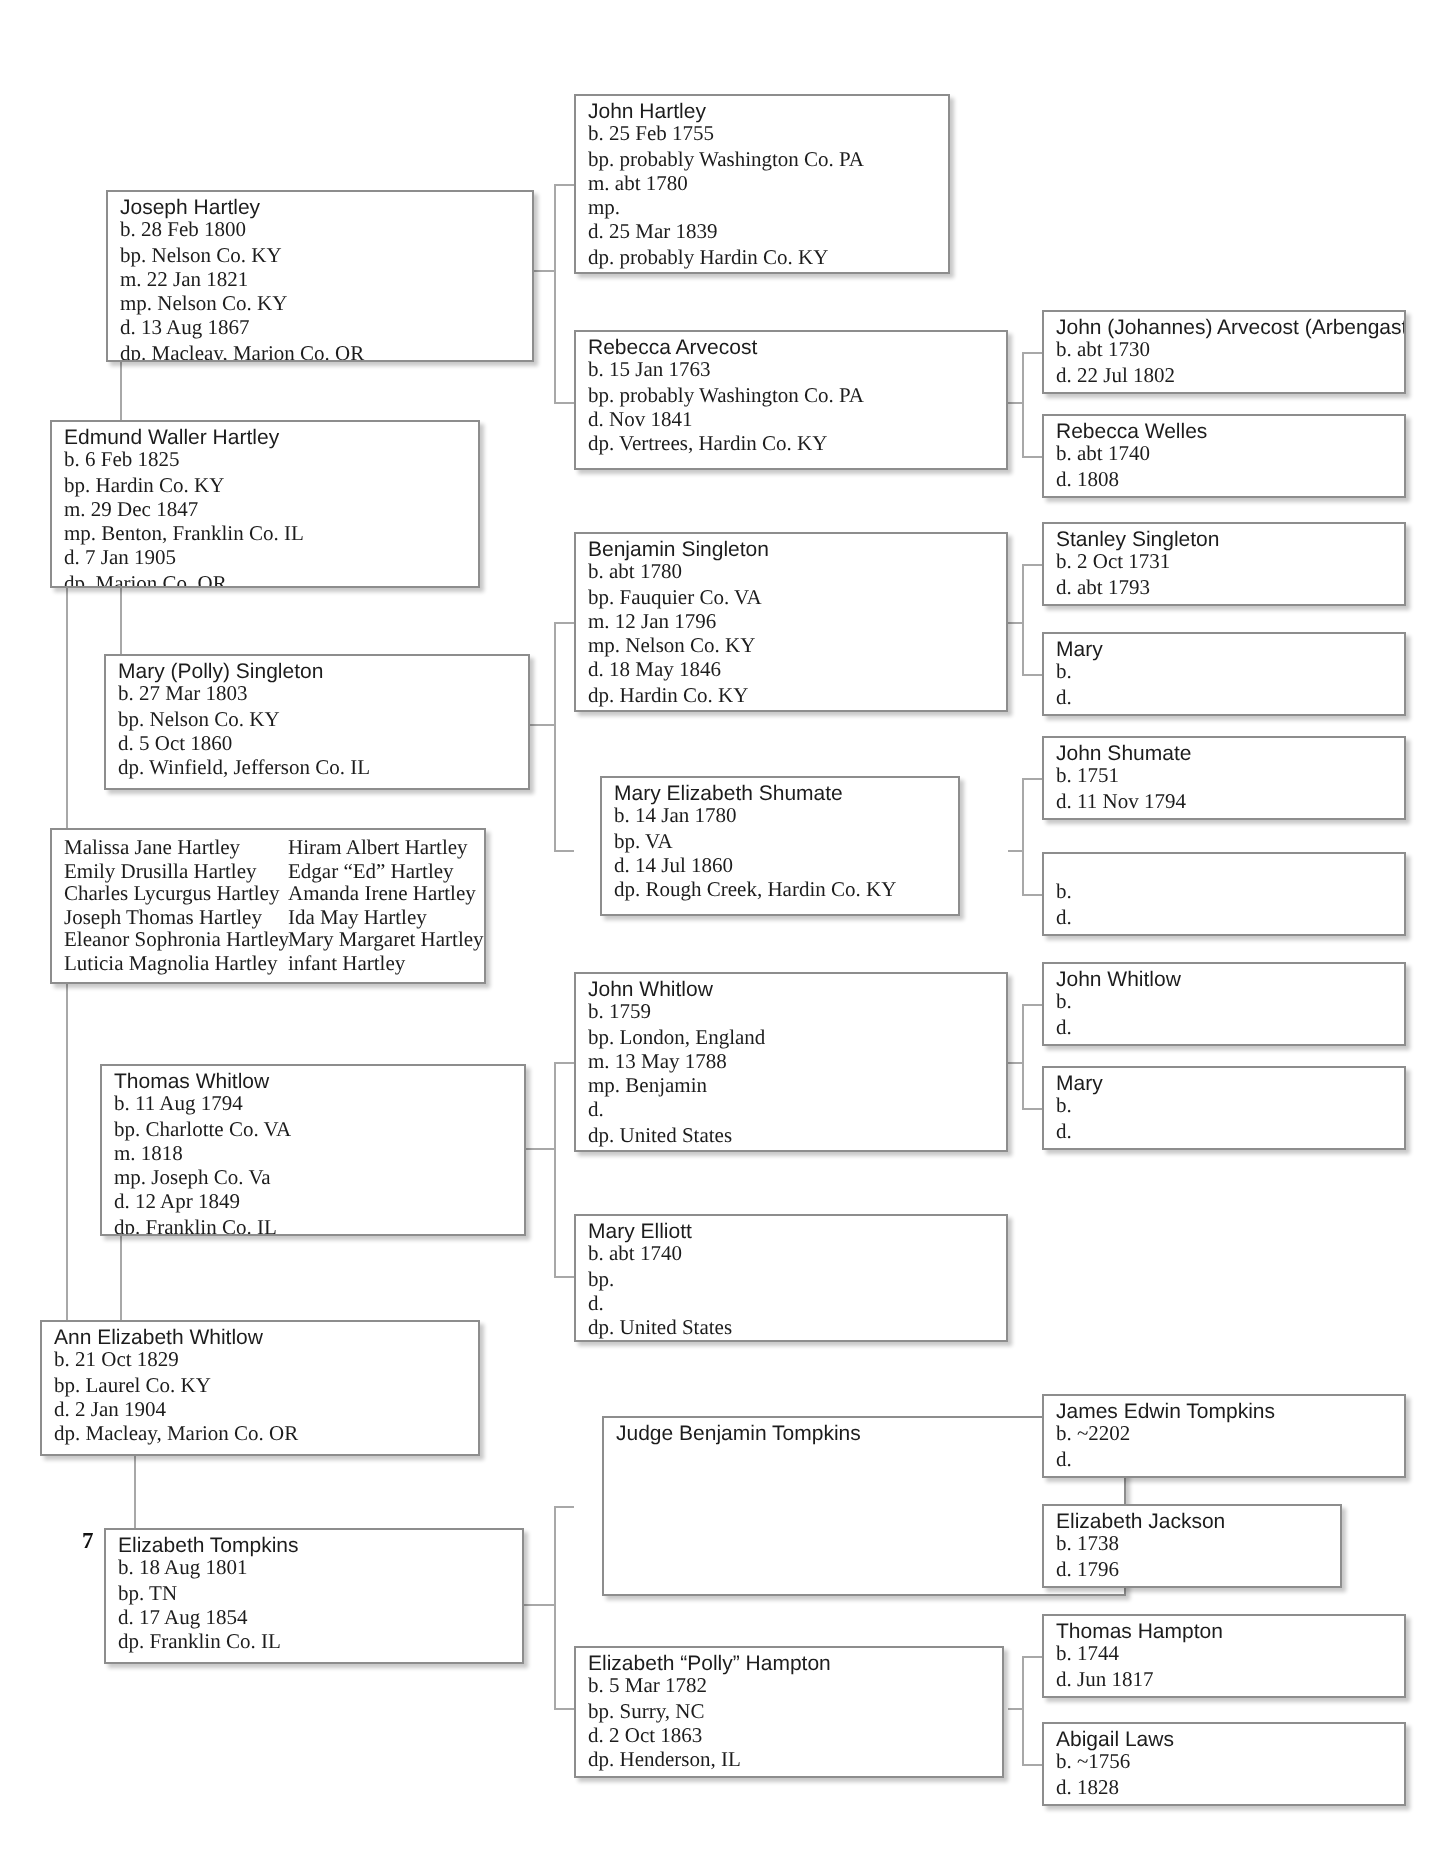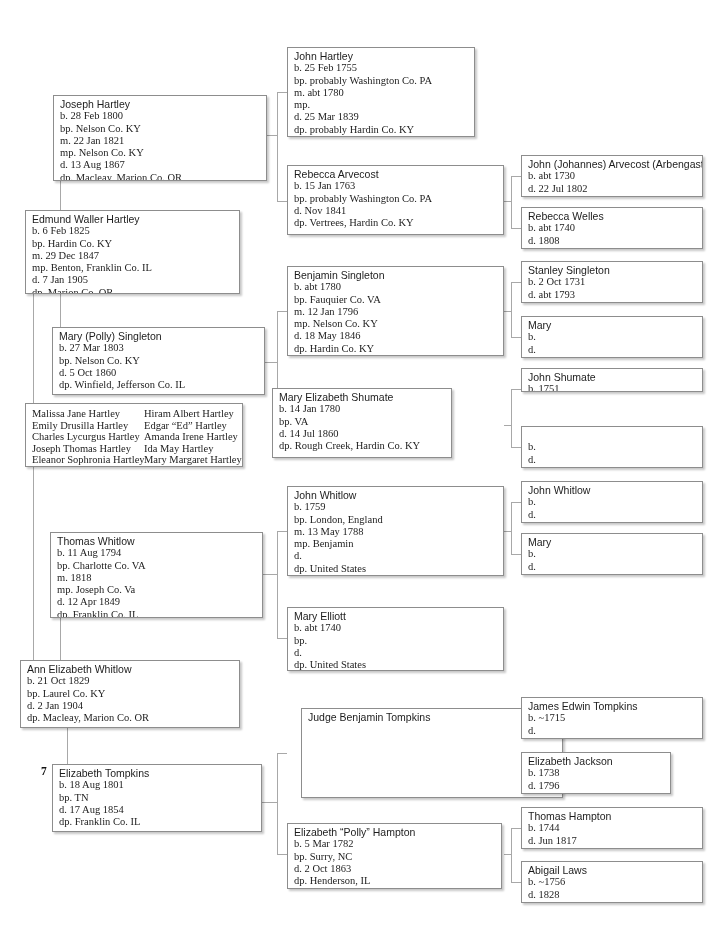--- a/index.html
+++ b/index.html
@@ -96,21 +96,21 @@
   </div>
   <div class="pbox" style="left:52px;top:327px;width:213px;height:68px">
     <div class="name">Mary (Polly) Singleton</div>
     <div>
         <div class="detail">b. 27 Mar 1803</div>
         <div class="detail">bp. Nelson Co. KY</div>
         <div class="detail">d. 5 Oct 1860</div>
         <div class="detail">dp. Winfield, Jefferson Co. IL</div>
       </div>
   </div>
-  <div class="pbox children" style="left:25px;top:403px;width:218px;height:64px">
+  <div class="pbox children" style="left:25px;top:414px;width:218px;height:78px">
     <div class="ccol ccol1">
         <div class="detail">Malissa Jane Hartley</div>
         <div class="detail">Emily Drusilla Hartley</div>
         <div class="detail">Charles Lycurgus Hartley</div>
         <div class="detail">Joseph Thomas Hartley</div>
         <div class="detail">Eleanor Sophronia Hartley</div>
         <div class="detail">Luticia Magnolia Hartley</div>
       </div>
     <div class="ccol ccol2">
         <div class="detail">Hiram Albert Hartley</div>
@@ -175,21 +175,21 @@
     <div class="name">Benjamin Singleton</div>
     <div>
         <div class="detail">b. abt 1780</div>
         <div class="detail">bp. Fauquier Co. VA</div>
         <div class="detail">m. 12 Jan 1796</div>
         <div class="detail">mp. Nelson Co. KY</div>
         <div class="detail">d. 18 May 1846</div>
         <div class="detail">dp. Hardin Co. KY</div>
       </div>
   </div>
-  <div class="pbox" style="left:272px;top:388px;width:180px;height:70px">
+  <div class="pbox" style="left:300px;top:388px;width:180px;height:70px">
     <div class="name">Mary Elizabeth Shumate</div>
     <div>
         <div class="detail">b. 14 Jan 1780</div>
         <div class="detail">bp. VA</div>
         <div class="detail">d. 14 Jul 1860</div>
         <div class="detail">dp. Rough Creek, Hardin Co. KY</div>
       </div>
   </div>
   <div class="pbox" style="left:287px;top:486px;width:217px;height:90px">
     <div class="name">John Whitlow</div>
@@ -245,21 +245,21 @@
         <div class="detail">d. abt 1793</div>
       </div>
   </div>
   <div class="pbox" style="left:521px;top:316px;width:182px;height:42px">
     <div class="name">Mary</div>
     <div>
         <div class="detail">b.</div>
         <div class="detail">d.</div>
       </div>
   </div>
-  <div class="pbox" style="left:521px;top:368px;width:182px;height:24px">
+  <div class="pbox" style="left:521px;top:368px;width:182px;height:42px">
     <div class="name">John Shumate</div>
     <div>
         <div class="detail">b. 1751</div>
         <div class="detail">d. 11 Nov 1794</div>
       </div>
   </div>
   <div class="pbox" style="left:521px;top:426px;width:182px;height:42px">
     <div class="name"></div>
     <div>
         <div class="detail">b.</div>
@@ -276,21 +276,21 @@
   <div class="pbox" style="left:521px;top:533px;width:182px;height:42px">
     <div class="name">Mary</div>
     <div>
         <div class="detail">b.</div>
         <div class="detail">d.</div>
       </div>
   </div>
   <div class="pbox" style="left:521px;top:697px;width:182px;height:42px">
     <div class="name">James Edwin Tompkins</div>
     <div>
-        <div class="detail">b. ~1715</div>
+        <div class="detail">b. ~2202</div>
         <div class="detail">d.</div>
       </div>
   </div>
   <div class="pbox" style="left:521px;top:752px;width:150px;height:42px">
     <div class="name">Elizabeth Jackson</div>
     <div>
         <div class="detail">b. 1738</div>
         <div class="detail">d. 1796</div>
       </div>
   </div>

